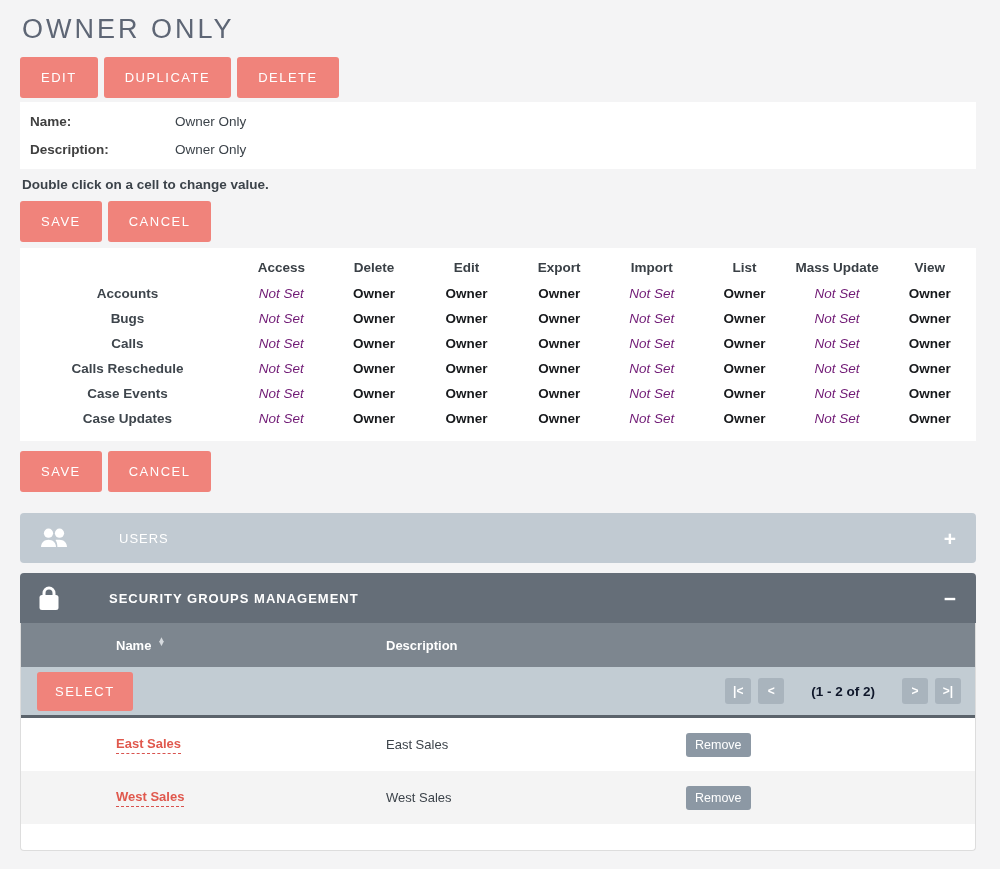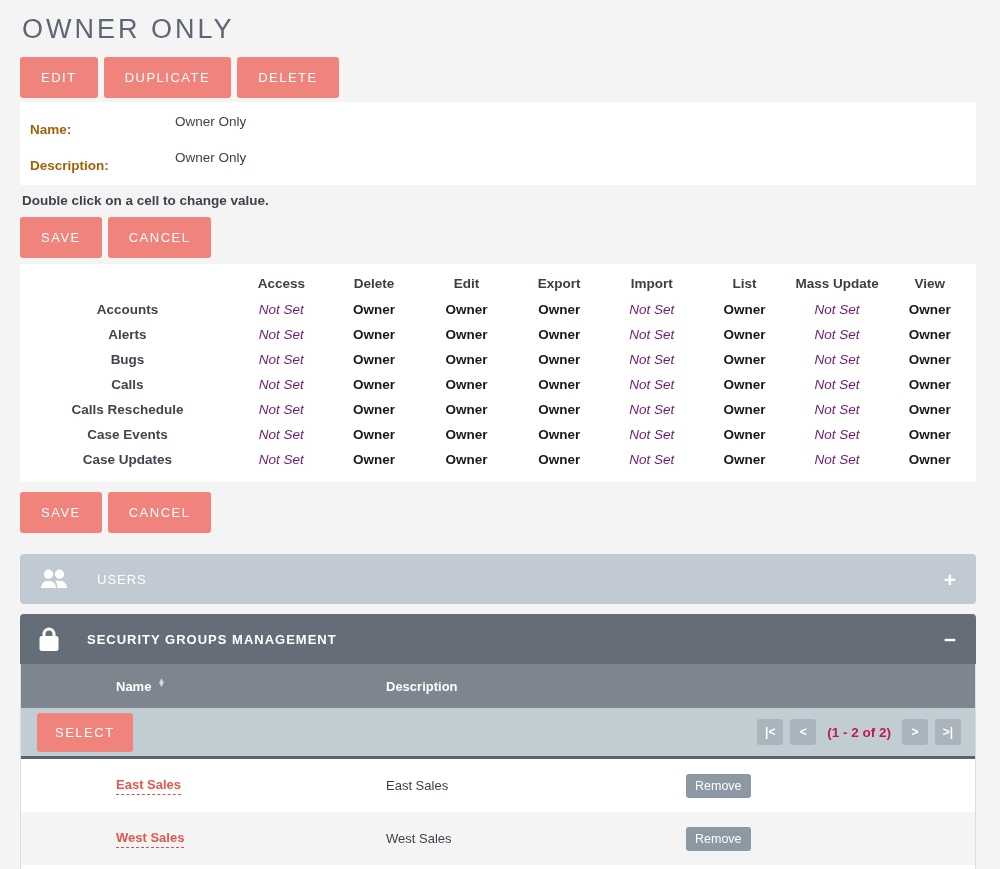--- a/index.html
+++ b/index.html
@@ -7,53 +7,53 @@
   .wrap { width:1000px; padding:10px 24px 0 20px; }
 
   h1.page-title { font-size:27px; font-weight:300; letter-spacing:3px; color:#5e6675; padding:4px 0 2px 2px; }
 
   .btn-row { display:flex; gap:6px; margin-top:10px; }
   .btn { background:#f0837b; color:#fff; border:none; border-radius:3px; font-family:inherit;
          font-size:13px; letter-spacing:1.5px; padding:13px 21px; cursor:pointer; }
 
   .detail-box { background:#fff; margin-top:4px; padding:5px 0 6px 0; }
   .detail-row { display:flex; padding:7px 0 6px 10px; font-size:13.5px; }
-  .dlabel { width:145px; font-weight:bold; color:#a16207;margin-top:8px; }
+  .dlabel { width:145px; font-weight:bold; color:#404040; }
   .dvalue { color:#3c434a; }
 
   .instruction { font-size:13.5px; font-weight:bold; color:#3c434a; margin:8px 0 0 2px; }
 
   .perm-box { background:#fff; margin-top:6px; padding:6px 0 10px 0; }
   table.perm { width:100%; border-collapse:collapse; table-layout:fixed; }
   table.perm col.c-module { width:215px; }
   table.perm th { font-size:13.5px; font-weight:bold; color:#3a4046; text-align:center; padding:6px 2px;margin-top:31px; }
   table.perm td { font-size:13.5px; text-align:center; padding:5px 2px; }
   td.module { text-align:left; padding-left:10px; font-weight:bold; color:#3e454c; }
   td.val-notset { color:#701a75; font-weight:normal;font-style:italic; }
   td.val-owner  { color:#17191c; font-weight:bold; }
 
-  .panel { height:50px; display:flex; align-items:center; border-radius:4px; padding:0 20px 0 18px; cursor:pointer; }
+  .panel { height:50px; display:flex; align-items:center; border-radius:4px; padding:0 20px 0 18px; cursor:pointer;gap:22px; }
   .panel-users { background:#c1cad2; margin-top:21px; }
   .panel-sg { background:#656e78; margin-top:10px; border-radius:4px 4px 0 0; }
   .panel-label { color:#fff; font-size:13px; letter-spacing:1px; margin-left:27px; }
   .panel-toggle { margin-left:auto; color:#fff; font-size:21px; font-weight:bold; line-height:1; }
   .panel-icon { display:flex; align-items:center; }
 
   .sg-body { background:#fff; border:1px solid #ddd; border-top:none; border-radius:0 0 4px 4px; padding-bottom:26px; }
   .sg-thead { display:grid; grid-template-columns:75px 270px 1fr; align-items:center; background:#7d868f; height:44px; padding-left:20px; }
   .sg-th { color:#fff; font-size:13px; font-weight:bold; display:flex; gap:6px; }
   .sort-icon { display:inline-flex; flex-direction:column; line-height:0.55; font-size:8px; color:#d6dade; }
 
   .sg-toolbar { display:flex; align-items:center; background:#c2ccd3; height:51px; padding:0 14px 0 16px; border-bottom:3px solid #5b636b; }
   .btn-select { background:#f0837b; color:#fff; border:none; border-radius:3px; font-family:inherit;
                 font-size:13px; letter-spacing:1.5px; padding:12px 18px; cursor:pointer; }
   .pager { margin-left:auto; display:flex; align-items:center; gap:7px; }
   .pg-btn { min-width:26px; height:26px; background:#a9b4bd; border:none; border-radius:3px; color:#fff;
             font-family:inherit; font-size:12px; font-weight:bold; display:flex; align-items:center; justify-content:center; cursor:pointer; padding:0 5px; }
-  .pg-label { color:#be185d; font-size:13.5px; font-weight:bold; margin:0 4px; }
+  .pg-label { color:#0f172a; font-size:13.5px; font-weight:bold; margin:0 20px; }
 
   .sg-row { display:grid; grid-template-columns:75px 270px 300px 1fr; align-items:center; height:53px; padding-left:20px; background:#fff; }
   .sg-row:nth-child(even) { background:#f4f4f4; }
   .sg-link { color:#e0584d; font-size:13px; font-weight:bold; text-decoration:none;
              border-bottom:1px dashed #d9534f; padding-bottom:2px; width:max-content; cursor:pointer; }
   .sg-desc { font-size:13px; color:#3c434a; }
   .remove-btn { background:#8c98a4; color:#fff; border:none; border-radius:3px; font-family:inherit;
                 font-size:12.5px; padding:5px 9px; cursor:pointer; }
 </style>
 </head>
@@ -111,31 +111,20 @@
   <td class="val-notset">Not Set</td>
             <td class="val-owner">Owner</td>
             <td class="val-owner">Owner</td>
             <td class="val-owner">Owner</td>
             <td class="val-notset">Not Set</td>
             <td class="val-owner">Owner</td>
             <td class="val-notset">Not Set</td>
             <td class="val-owner">Owner</td>
           </tr>
           <tr>
-    <td class="module">Alerts</td>
-  <td class="val-notset">Not Set</td>
-            <td class="val-owner">Owner</td>
-            <td class="val-owner">Owner</td>
-            <td class="val-owner">Owner</td>
-            <td class="val-notset">Not Set</td>
-            <td class="val-owner">Owner</td>
-            <td class="val-notset">Not Set</td>
-            <td class="val-owner">Owner</td>
-          </tr>
-          <tr>
     <td class="module">Bugs</td>
   <td class="val-notset">Not Set</td>
             <td class="val-owner">Owner</td>
             <td class="val-owner">Owner</td>
             <td class="val-owner">Owner</td>
             <td class="val-notset">Not Set</td>
             <td class="val-owner">Owner</td>
             <td class="val-notset">Not Set</td>
             <td class="val-owner">Owner</td>
           </tr>

